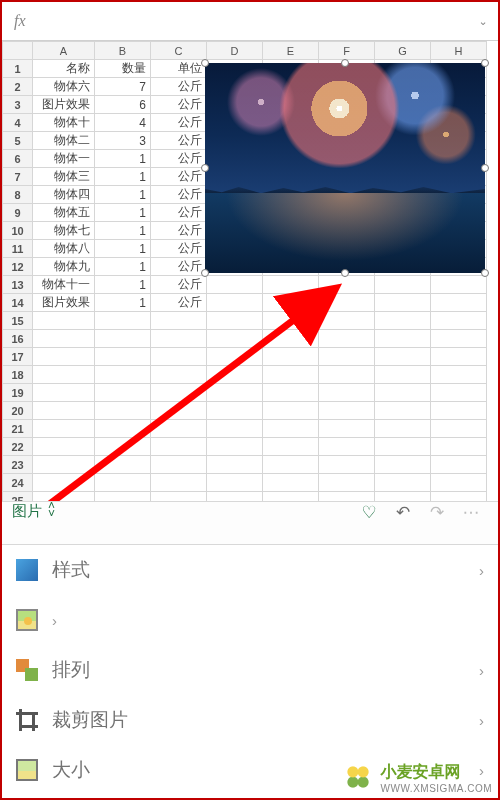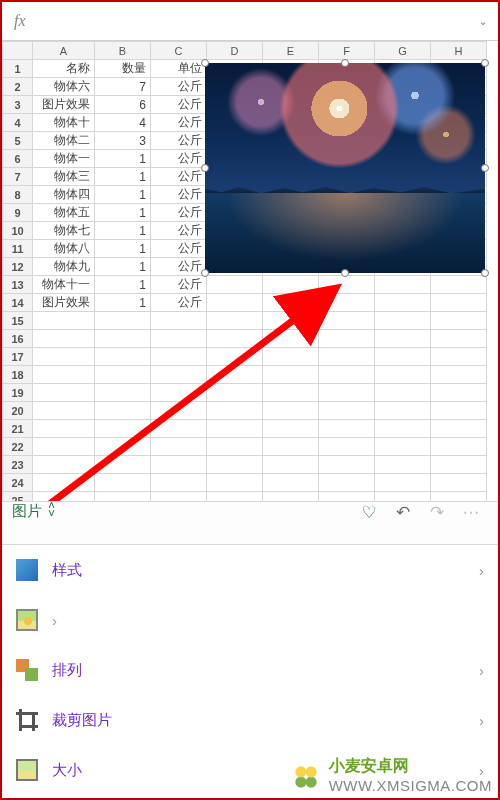--- a/index.html
+++ b/index.html
@@ -47,21 +47,21 @@
   .rlabel{color:#217346;font-size:15px}
   .rop{color:#217346;margin-left:6px;font-size:12px;line-height:8px}
   .spacer{flex:1}
   .ract{width:34px;text-align:center;color:#6b6b6b;font-size:17px}
   .ract.accent{color:#217346}
   .ract.dim{color:#bdbdbd}
   
   .menu{}
   .mi{display:flex;align-items:center;height:50px;padding:0 14px;border-bottom:0px solid #eee}
   .mi .ic{width:22px;height:22px;margin-right:14px;display:flex;align-items:center;justify-content:center}
-  .mi .lbl{flex:1;font-size:15px;color:#6d28d9}
+  .mi .lbl{flex:1;font-size:19px;color:#737373}
   .mi .chev{color:#9a9a9a;font-size:15px}
   
   .ic-style{background:linear-gradient(135deg,#4aa3e0,#2a6cb0)}
   .ic-effect{border:2px solid #888;box-sizing:border-box;background:linear-gradient(#b7e07f 55%,#f0e28a 55%)}
   .ic-effect::after{content:"";display:block;width:8px;height:8px;border-radius:50%;background:#f3c04a;margin:1px 0 0 2px}
   .ic-arrange{position:relative}
   .ic-arrange::before{content:"";position:absolute;left:0;top:0;width:13px;height:13px;background:#e28a3c}
   .ic-arrange::after{content:"";position:absolute;right:0;bottom:0;width:13px;height:13px;background:#7fb24a}
   .ic-crop{position:relative}
   .ic-crop::before{content:"";position:absolute;left:3px;top:0;width:3px;height:22px;background:#555}
@@ -70,21 +70,21 @@
   .ic-crop i{position:absolute;right:0;bottom:3px;width:19px;height:3px;background:#555}
   .ic-size{border:2px solid #777;box-sizing:border-box;background:linear-gradient(#cfe8a0 55%,#f0e28a 55%)}
   
   .wm{position:absolute;right:6px;bottom:4px;display:flex;align-items:flex-end;gap:6px}
   .wm .logo{width:34px;height:34px;background:
       radial-gradient(circle at 35% 35%,#f6d54a 0 5px,transparent 6px),
       radial-gradient(circle at 65% 35%,#f6d54a 0 5px,transparent 6px),
       radial-gradient(circle at 35% 65%,#7fb24a 0 5px,transparent 6px),
       radial-gradient(circle at 65% 65%,#7fb24a 0 5px,transparent 6px)}
   .wm .t1{font-size:16px;font-weight:bold;color:#6aa224}
-  .wm .t2{font-size:15px;color:#888;letter-spacing:.5px}
+  .wm .t2{font-size:10px;color:#888;letter-spacing:.5px}
 </style>
 </head>
 <body>
 
 <div class="frame">
 
   <div class="fbar">
     <span class="fx">fx</span>
     <input class="fin" value="" style="">
     <span class="fexp">⌄</span>

